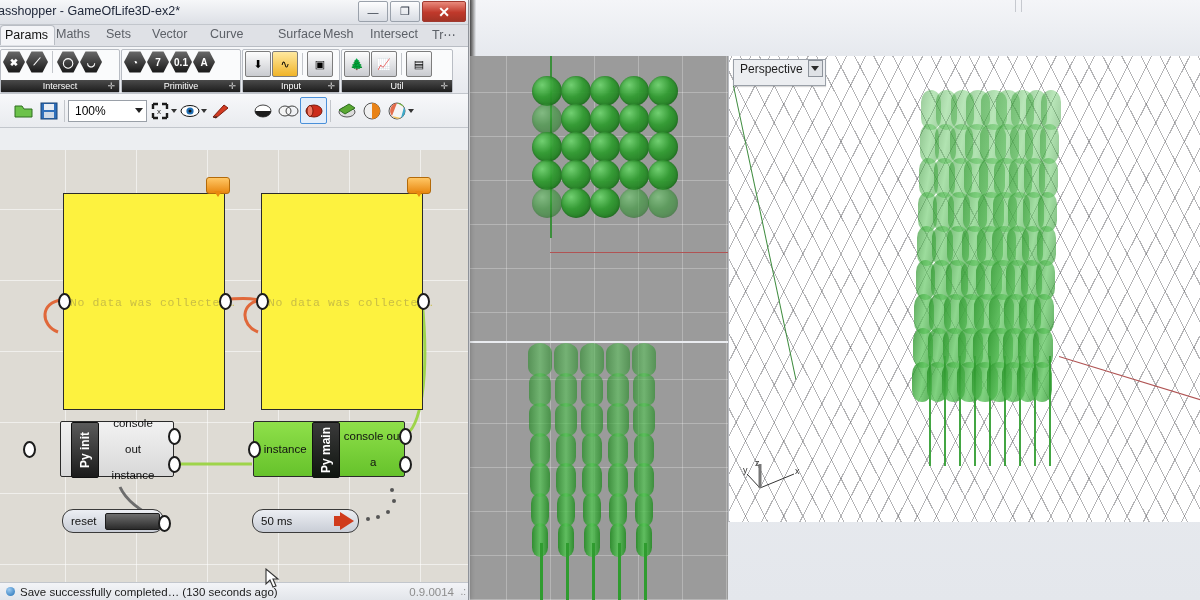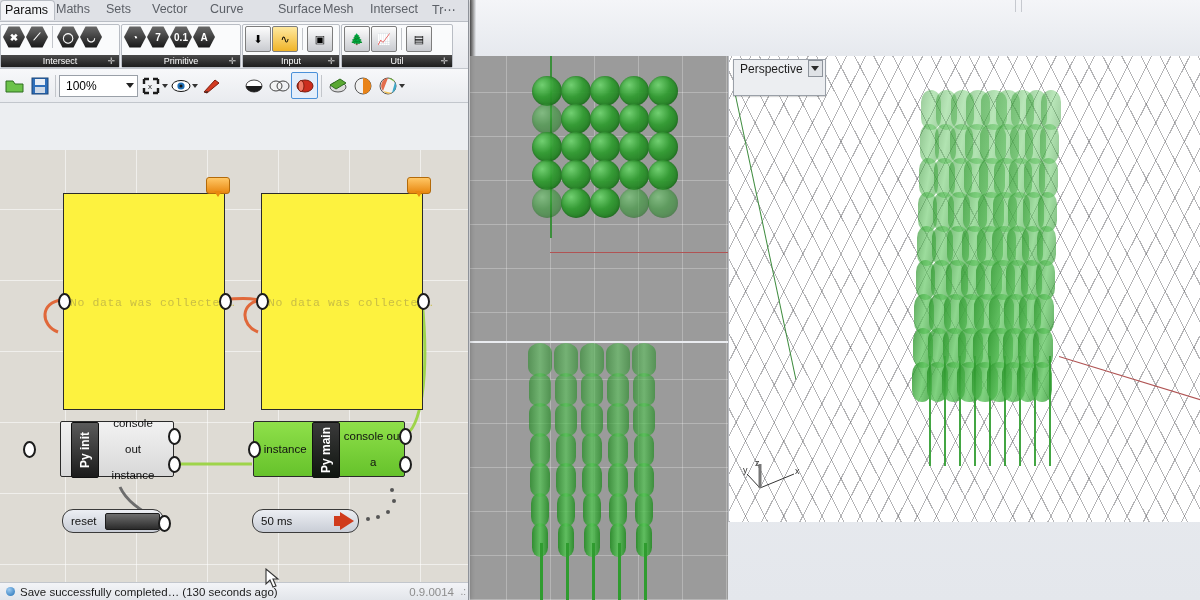--- a/index.html
+++ b/index.html
@@ -13,21 +13,21 @@
   .rhino-top-strip{position:absolute;left:470px;top:0;width:730px;height:56px;
     background:linear-gradient(#f4f5f8,#e6e9ee);}
   .rhino-top-strip:after{content:"";position:absolute;left:0;top:0;width:6px;height:56px;
     background:linear-gradient(90deg,#3a3a3a,#8d8d8d,#e6e9ee);opacity:.85;}
   .vsep{position:absolute;top:0;width:1px;height:40px;background:#c6c9cf;}
 
   
   .vp{position:absolute;overflow:hidden;}
   .vp .grid{position:absolute;inset:0;}
   .vp-label{position:absolute;left:4px;top:3px;display:flex;align-items:center;
-    height:17px;background:#eceef1;border:1px solid #9aa0a8;padding:0 2px 18px 6px;
+    height:17px;background:#eceef1;border:1px solid #9aa0a8;padding:0 2px 8px 6px;
     font-size:12px;color:#1d1d1d;box-shadow:0 1px 1px rgba(0,0,0,.15);}
   .vp-label .cap{position:relative;width:13px;height:15px;margin-left:5px;
     background:#dfe2e6;border:1px solid #8d939b;display:flex;align-items:center;justify-content:center;}
   .vp-label .cap i{display:block;width:0;height:0;border-left:4px solid transparent;
     border-right:4px solid transparent;border-top:5px solid #2a2a2a;}
 
   
   #vp-top{left:470px;top:56px;width:258px;height:285px;background:#9b9b9b;}
   #vp-top .grid{background-image:
      linear-gradient(to right,rgba(255,255,255,.26) 1px,transparent 1px),
@@ -103,21 +103,21 @@
   .hex{width:22px;height:22px;background:linear-gradient(#6b6b6b,#171717);
      clip-path:polygon(25% 2%,75% 2%,100% 50%,75% 98%,25% 98%,0 50%);
      display:flex;align-items:center;justify-content:center;color:#fff;font-size:10px;font-weight:bold;}
   .sqico{width:24px;height:24px;border:1px solid #7d7d7d;border-radius:2px;
      background:linear-gradient(#fdfdfd,#c9cbd0);display:flex;align-items:center;
      justify-content:center;font-size:11px;}
   .sqico.amber{background:linear-gradient(#ffe9a0,#f0b429);}
   .divp{width:1px;height:22px;background:#c3c6cb;margin:0 3px;}
 
   .toolbar2{position:relative;height:33px;background:linear-gradient(#f7f8fa,#e9ebef);
-     border-bottom:1px solid #c2c6cc;display:flex;align-items:center;padding-left:2px;gap:0;}
+     border-bottom:1px solid #c2c6cc;display:flex;align-items:center;padding-left:11px;gap:0;}
   .tb-ico{width:25px;height:25px;display:flex;align-items:center;justify-content:center;
      border-radius:2px;font-size:14px;}
   .tb-ico.sel{border:1px solid #4a90d9;background:#e3eefb;}
   .zoombox{width:68px;height:20px;background:#fff;border:1px solid #9aa0a8;
      display:flex;align-items:center;justify-content:space-between;padding:0 3px 0 6px;font-size:12px;}
   .zoombox i{width:0;height:0;border-left:4px solid transparent;border-right:4px solid transparent;
      border-top:5px solid #222;}
   .caret{width:0;height:0;border-left:3px solid transparent;border-right:3px solid transparent;
      border-top:4px solid #333;margin-left:-1px;}
   .tsep{width:1px;height:22px;background:#c3c6cb;margin:0 3px;}
@@ -376,20 +376,28 @@
       <line x1="18" y1="30" x2="18" y2="6" stroke="#777" stroke-width="3"></line>
       <text x="1" y="15" font-size="9" fill="#333" font-family="Liberation Sans">y</text>
       <text x="53" y="16" font-size="9" fill="#333" font-family="Liberation Sans">x</text>
       <text x="13" y="8" font-size="9" fill="#333" font-family="Liberation Sans">z</text>
     </svg>
   </div>
 
 
   <div id="gh">
 
+    <div class="gh-title">
+      <div class="t">asshopper - GameOfLife3D-ex2*</div>
+      <div class="winbtns">
+        <div class="wb">—</div>
+        <div class="wb">❐</div>
+        <div class="wb close">✕</div>
+      </div>
+    </div>
 
 
     <div class="gh-tabs">
       <div class="tb active" style="left:0px;">Params</div>
       <div class="tb" style="left:56px;">Maths</div>
       <div class="tb" style="left:106px;">Sets</div>
       <div class="tb" style="left:152px;">Vector</div>
       <div class="tb" style="left:210px;">Curve</div>
       <div class="tb" style="left:278px;">Surface</div>
       <div class="tb" style="left:323px;">Mesh</div>

